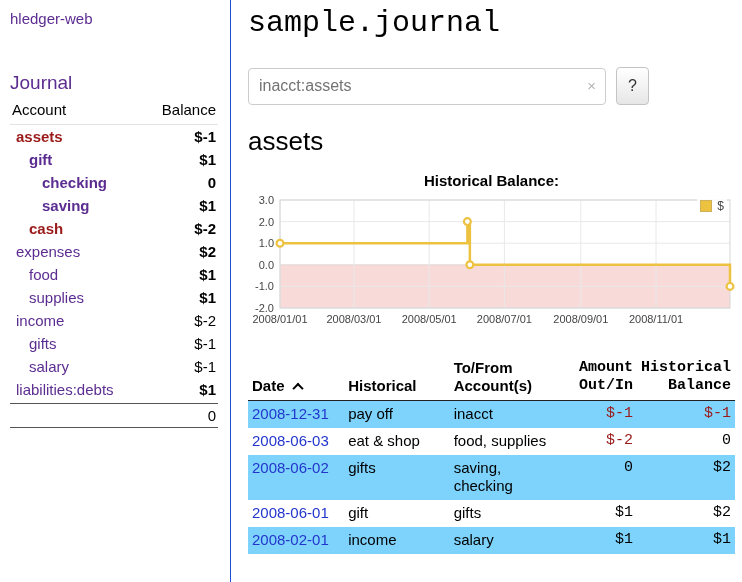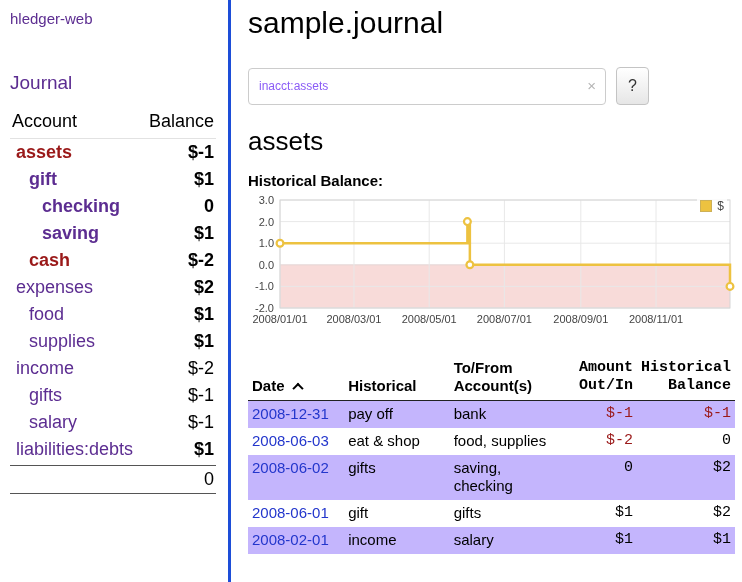--- a/index.html
+++ b/index.html
@@ -12,68 +12,68 @@
   }
   a { text-decoration: none; cursor: pointer; }
   .purple { color: #5c2d91; }
   .neg { color: #9a1919; }
   .muted { color: #c46a6a; }
   .bold { font-weight: 700; }
 
   
   .sidebar {
     position: absolute; left: 0; top: 0; width: 231px; height: 100%;
-    border-right: 3px solid #1d4ed8; padding: 10px 12px 0 10px;
+    border-right: 1px solid #1d4ed8; padding: 10px 12px 0 10px;
   }
   .app-title { display: block; font-size: 15px; }
   .nav-journal { display: block; margin-top: 45px; font-size: 19px; }
-  .acct-table { margin-top: 15px; font-size: 18px; }
+  .acct-table { margin-top: 5px; font-size: 15px; }
   .acct-header { display: flex; justify-content: space-between; padding: 2px 2px 6px 2px; border-bottom: 1px solid #e2e2e2; }
   .acct-row { display: flex; justify-content: space-between; align-items: baseline; padding: 3px 2px; }
   .acct-bal { color: #000; }
   .acct-total { text-align: right; padding: 3px 2px; border-top: 1px solid #555; border-bottom: 1px solid #555; margin-top: 2px; }
 
   
   .main { position: absolute; left: 248px; top: 0; width: 487px; }
-  h1 { font-size: 30px; font-weight: 400; margin: 6px 0 0 0; }
+  h1 { font-size: 30px; font-weight: 400; margin: 6px 0 0 0; font-family: Liberation Mono, monospace; }
   .search-row { margin-top: 27px; display: flex; align-items: center; }
   .search-box { position: relative; width: 358px; }
   .search-box input {
     width: 100%; height: 37px; border: 1px solid #ccc; border-radius: 4px;
-    padding: 0 30px 0 10px; font-size: 12px; font-family: inherit; color: #8b5cf6; outline: none;
+    padding: 0 30px 0 10px; font-size: 16px; font-family: inherit; color: #737373; outline: none;
   }
   .clear-x { position: absolute; right: 10px; top: 9px; font-size: 15px; color: #b5b5b5; cursor: pointer; }
   .btn {
     height: 38px; margin-left: 10px; padding: 0 14px; font-size: 16px; font-family: inherit;
     color: #333; background: linear-gradient(#ffffff, #e6e6e6);
     border: 1px solid #c4c4c4; border-radius: 4px; cursor: pointer;
   }
   .btn-help { padding: 0 11px; }
   h2 { font-size: 26px; font-weight: 400; margin: 21px 0 0 0; }
-  .chart-label { font-size: 15px; font-weight: 700; margin: 15px 0 4px 0; }
+  .chart-label { font-size: 15px; font-weight: 700; margin: 15px 0 4px 0; text-align: center; }
 
   
   .chart { position: relative; width: 487px; height: 150px; }
   .legend {
     position: absolute; top: 5px; right: 8px; display: flex; align-items: center;
     background: rgba(255,255,255,0.85); padding: 1px 3px;
   }
   .swatch { width: 12px; height: 12px; border: 1px solid #cdb057; background: #edc240; display: inline-block; margin-right: 5px; }
   .legend-label { font-size: 12px; color: #444; }
   .tick { font-size: 11px; fill: #444; font-family: "Liberation Sans", sans-serif; }
 
   
   .register { width: 100%; border-collapse: collapse; margin-top: 14px; font-size: 15px; }
   .register th {
     text-align: left; vertical-align: bottom; font-weight: 700;
     padding: 2px 4px 5px 4px; border-bottom: 1px solid #222; line-height: 1.2;
   }
   .register th.num, .register td.num { text-align: right; font-family: Liberation Mono, monospace; }
   .register td { padding: 4px 4px; vertical-align: top; line-height: 1.25; }
-  tr.shaded { background: #c4b5fd; }
+  tr.shaded { background: #7dd3fc; }
   .date-link { color: #2336cc; }
   td.accounts { white-space: pre-line; }
   .chev {
     display: inline-block; width: 8px; height: 8px;
     border-left: 2px solid #000; border-top: 2px solid #000;
     transform: rotate(45deg) translate(1px, 1px); margin-left: 9px;
   }
 </style>
 </head>
 <body>
@@ -212,21 +212,21 @@
         <th>Historical</th>
         <th><span>To/From</span><br><span>Account(s)</span></th>
         <th class="num"><span>Amount</span><br><span>Out/In</span></th>
         <th class="num"><span>Historical</span><br><span>Balance</span></th>
       </tr>
     </thead>
     <tbody id="register-body">
         <tr class="shaded">
           <td><a class="date-link">2008-12-31</a></td>
           <td>pay off</td>
-          <td class="accounts">bank</td>
+          <td class="accounts">inacct</td>
           <td class="num neg">$-1</td>
           <td class="num neg">$-1</td>
         </tr>
         <tr>
           <td><a class="date-link">2008-06-03</a></td>
           <td>eat &amp; shop</td>
           <td class="accounts">food, supplies</td>
           <td class="num neg">$-2</td>
           <td class="num ">0</td>
         </tr>

